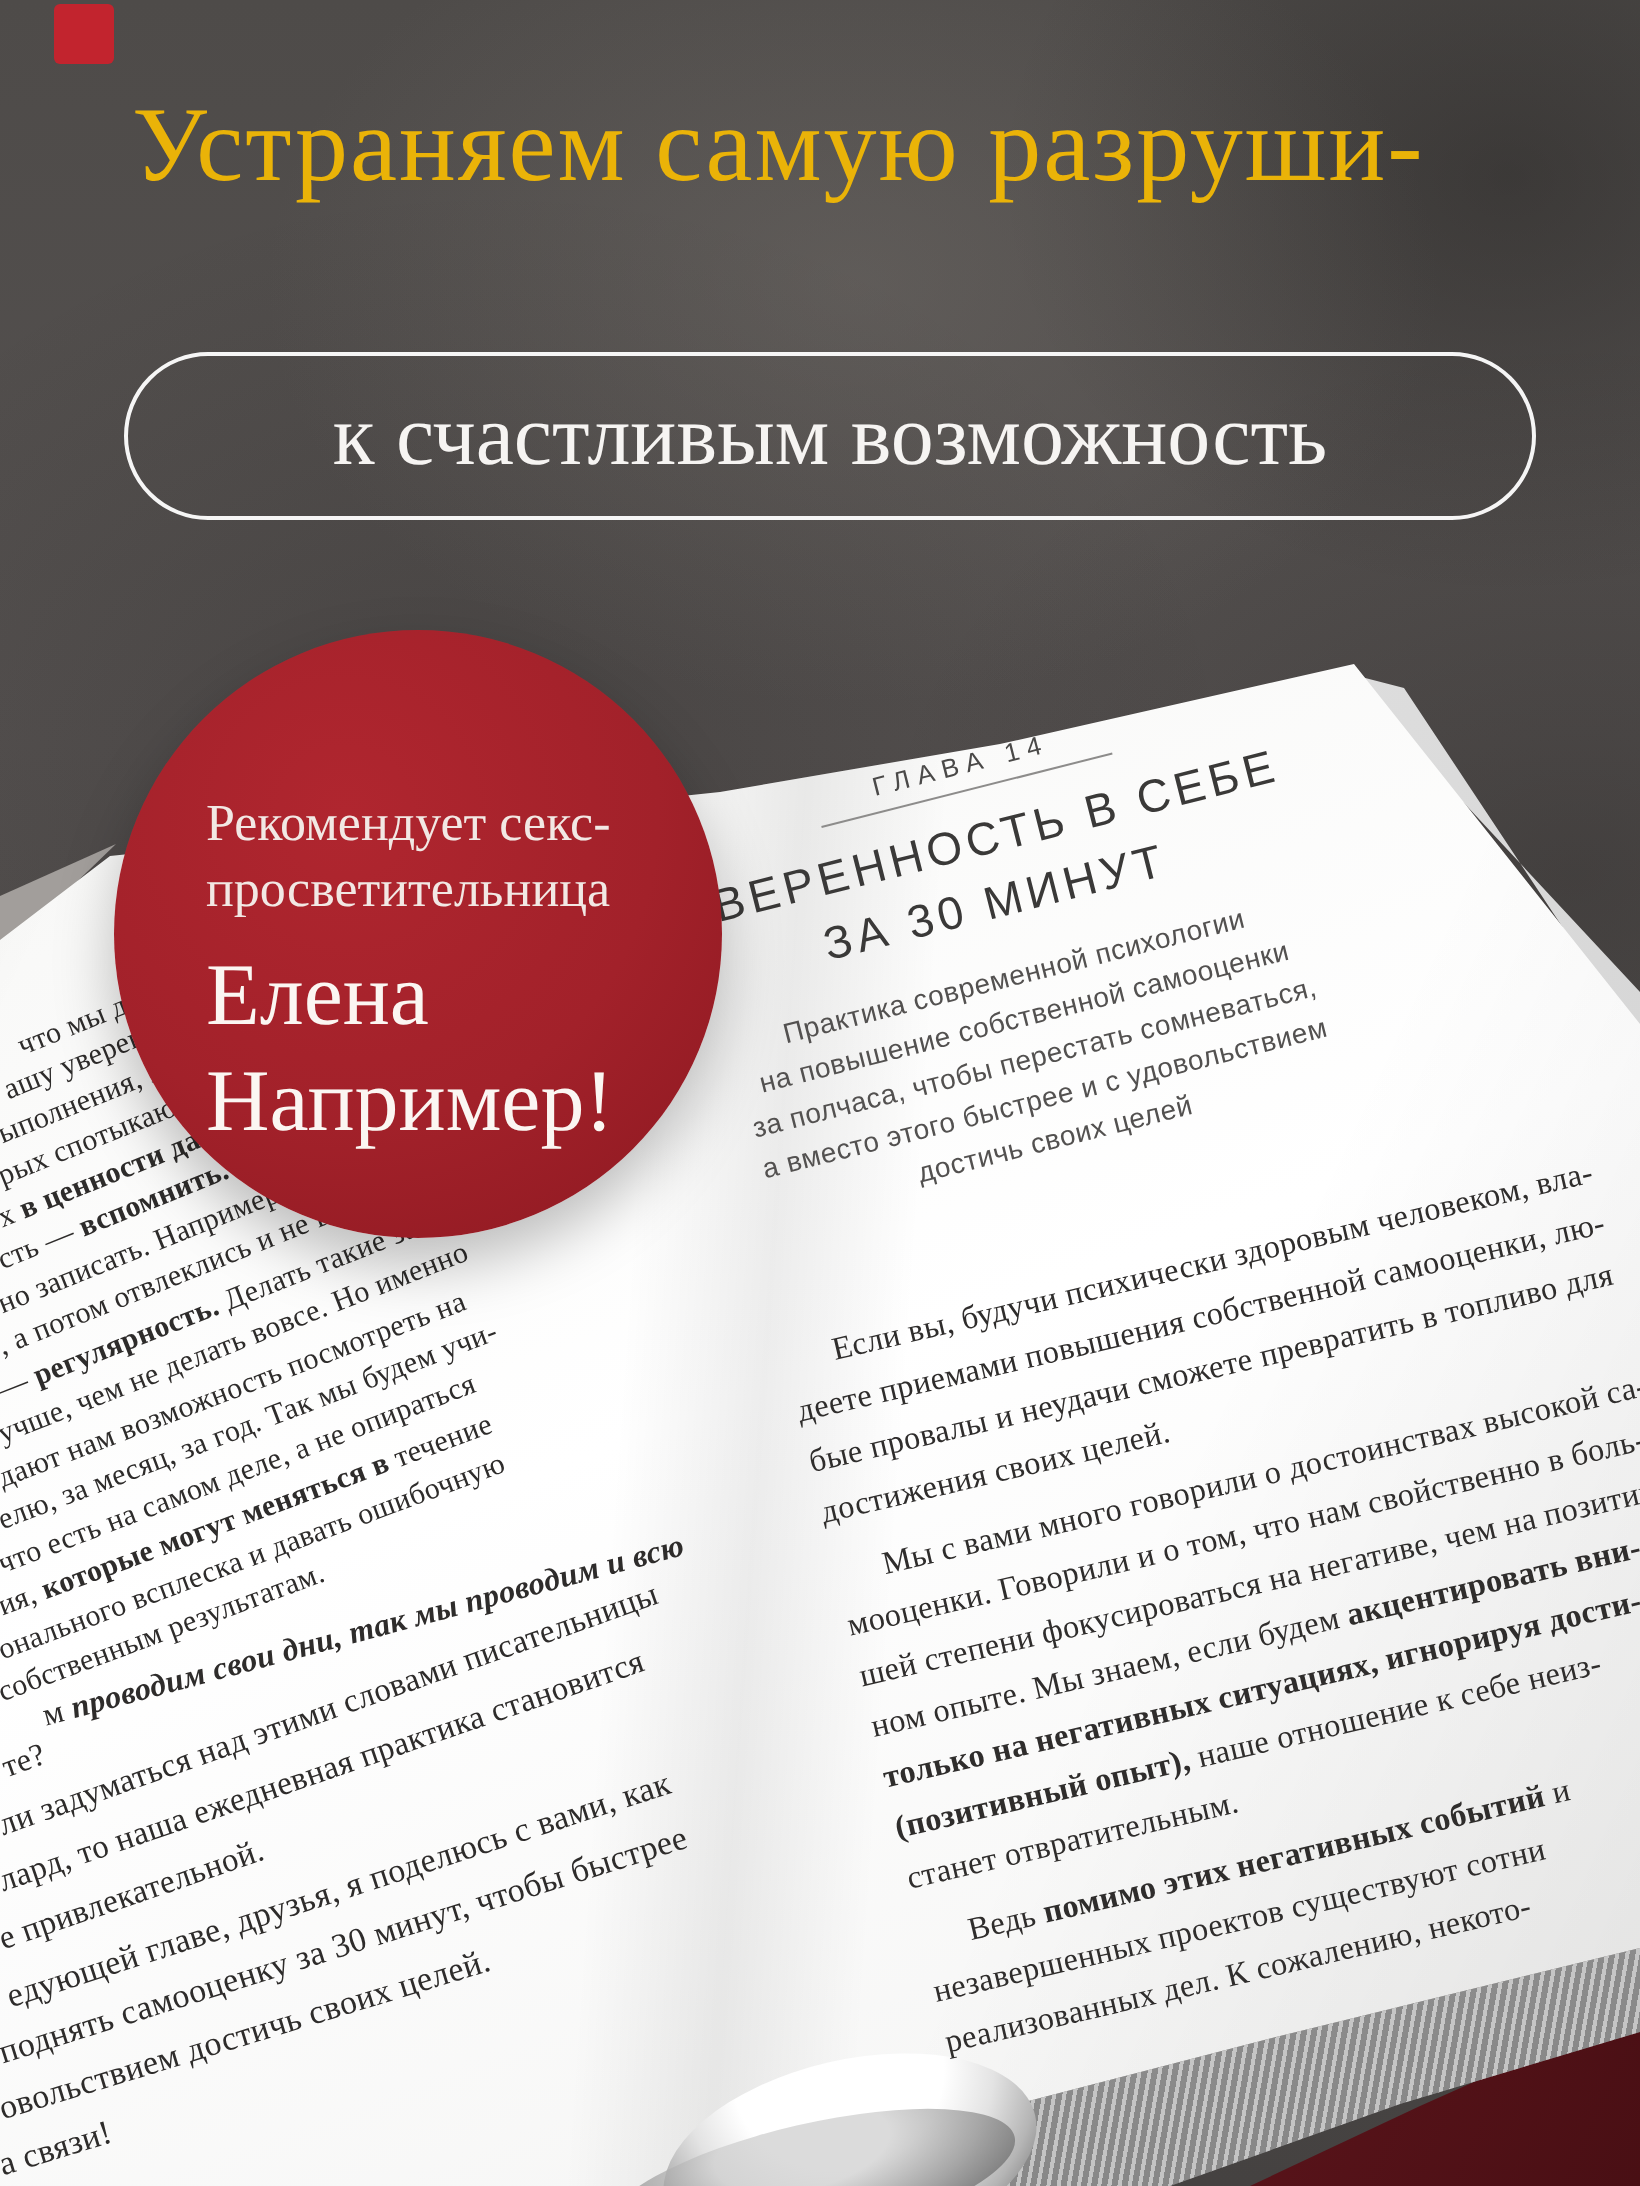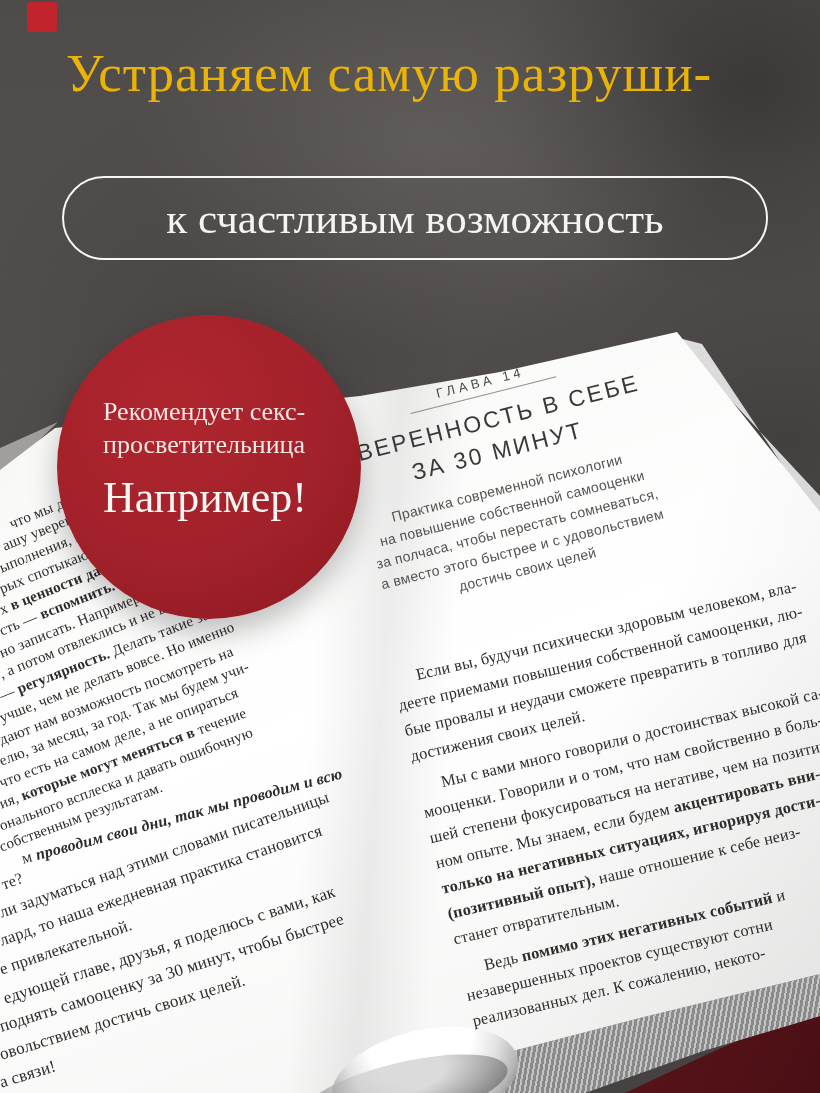--- a/index.html
+++ b/index.html
@@ -157,20 +157,21 @@
         <div class="bline"><span>незавершенных проектов существуют сотни</span></div>
         <div class="bline"><span>реализованных дел. К сожалению, некото-</span></div>
       </div>
     </div>
 
   <div class="badge" style="background: radial-gradient(circle at 38% 30%, rgb(176, 38, 47) 0%, rgb(162, 33, 42) 55%, rgb(140, 24, 32) 100%);">
     <div class="badge-inner">
       <div class="badge-small">Рекомендует секс-</div>
       <div class="badge-small">просветительница</div>
       <div class="badge-name">
+        <div>Елена</div>
         <div>Например!</div>
       </div>
     </div>
   </div>
 
   <div class="headline">
     <div>Устраняем самую разруши-</div>
   </div>
   <div class="pill"><span>к </span><span class="b">счастливым</span><span> возможность</span></div>
 

